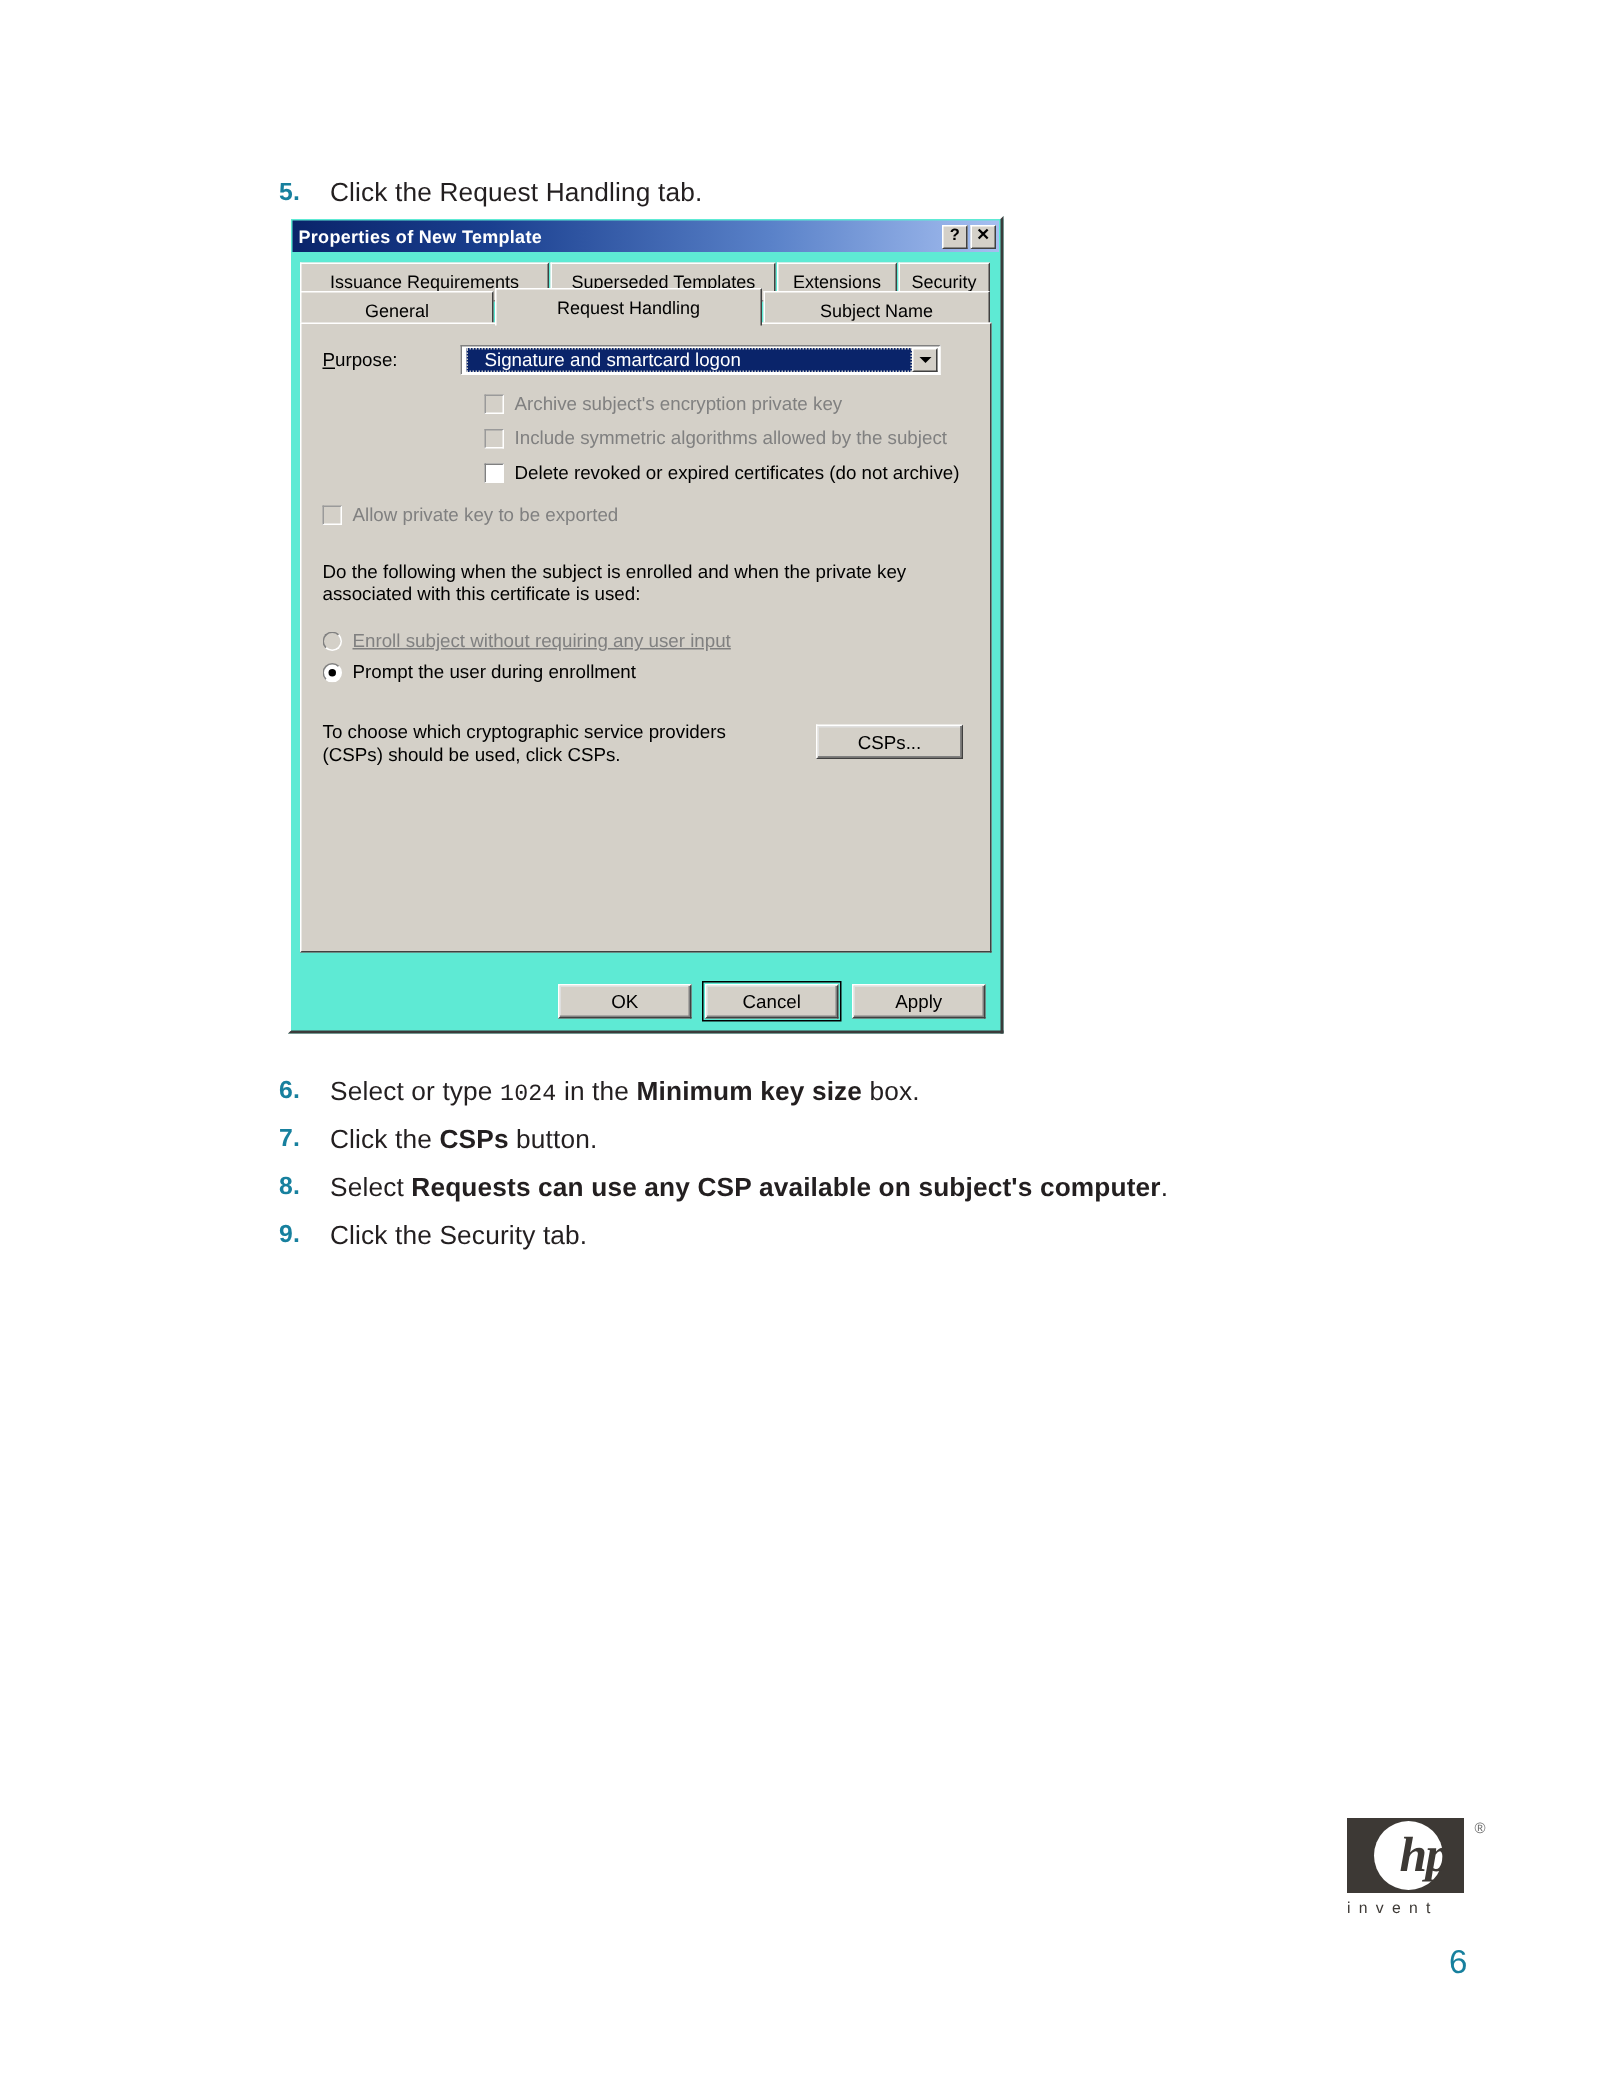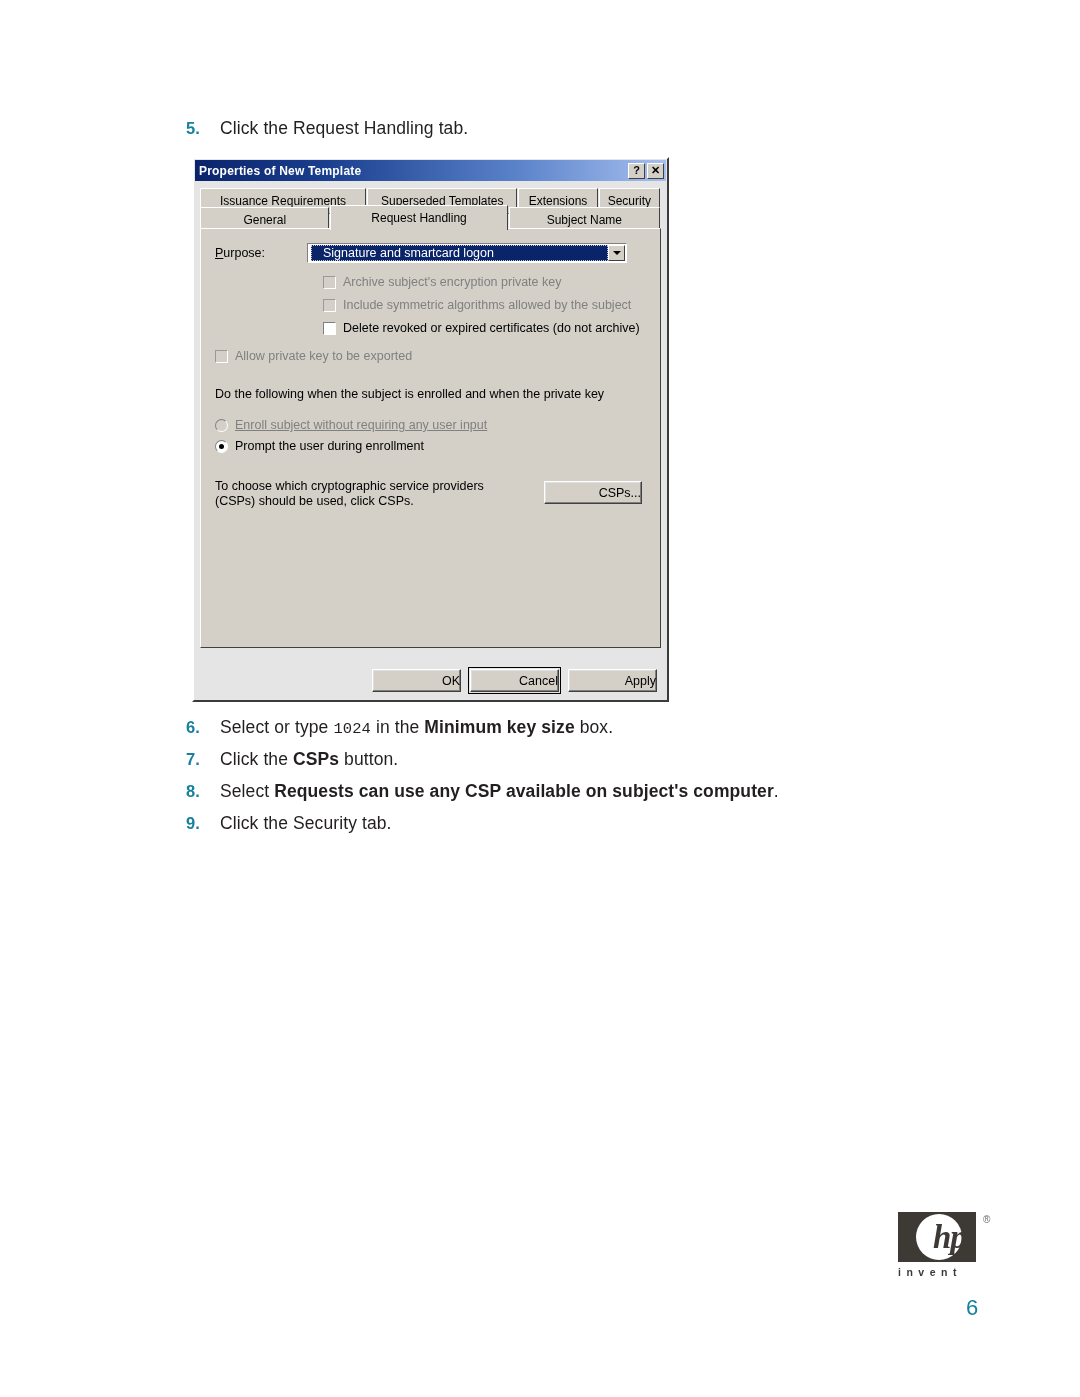--- a/index.html
+++ b/index.html
@@ -29,23 +29,23 @@
     font-size: 16.5px;
     padding-top: 1px;
   }
   .step-text { white-space: nowrap; }
   .step-text b { font-weight: bold; }
   .mono { font-family: "Liberation Mono", monospace; font-size: 15.5px; }
 
   
   .dialog {
     position: absolute;
-    left: 192px; top: 157px;
+    left: 192px; top: 144px;
     width: 477px; height: 545px;
-    background: #e5e5e5;
+    background: #5eead4;
     border-top: 2px solid #ffffff;
     border-left: 2px solid #ffffff;
     border-right: 2px solid #3b3b3b;
     border-bottom: 2px solid #3b3b3b;
     font-size: 11.5px;
     color: #000;
   }
   .titlebar {
     height: 21px;
     margin: 1px 1px 0 1px;
@@ -191,21 +191,21 @@
   .ctl-line { display: flex; align-items: flex-start; margin-bottom: 9px; font-size: 12.5px; }
   .ctl-line .cb, .ctl-line .rb { margin-top: 1px; }
 
   .btn {
     background: #d4d0c8;
     border-top: 1px solid #ffffff;
     border-left: 1px solid #ffffff;
     border-right: 1px solid #404040;
     border-bottom: 1px solid #404040;
     box-shadow: inset -1px -1px 0 #808080, inset 1px 1px 0 #dfdfdf;
-    display: flex; align-items: center; justify-content: flex-end;
+    display: flex; align-items: center; justify-content: center;
     font-size: 12.5px;
     height: 23px;
   }
   .btn.default { outline: 1px solid #000; outline-offset: 1px; }
 
   .btnbar { position: absolute; left: 0; right: 0; bottom: 8px; display: flex; justify-content: flex-end; padding-right: 10px; gap: 9px; }
   .btnbar .btn { width: 89px; }
 
   
   .hp-logo { position: absolute; left: 898px; top: 1212px; }
@@ -228,21 +228,21 @@
     line-height: 42px;
     letter-spacing: -1px;
   }
   .hp-reg {
     position: absolute; left: 85px; top: 2px;
     font-size: 10px; color: #6b6b6b;
   }
   .hp-invent {
     margin-top: 4px;
     font-size: 10.5px; color: #3d3935;
-    letter-spacing: 5.5px; font-weight: bold;
+    letter-spacing: 5.5px; font-weight: normal;
   }
   .page-num {
     position: absolute; left: 966px; top: 1295px;
     color: #17809e; font-size: 22px;
     font-family: "Liberation Sans", sans-serif;
   }
 </style>
 </head>
 <body>
 
@@ -321,20 +321,21 @@
     </div>
 
 
     <div class="ctl-line disabled" style="margin-top:14px;">
       <span class="cb dis"></span>
       <span>Allow private key to be exported</span>
     </div>
 
     <div style="margin-top:24px; font-size:12.5px; line-height:15px;">
       <div>Do the following when the subject is enrolled and when the private key</div>
+      <div>associated with this certificate is used:</div>
     </div>
 
     <div style="margin-top:16px;">
       <div class="ctl-line disabled" style="margin-bottom:7px;text-decoration:underline;">
         <span class="rb dis"></span>
         <span>Enroll subject without requiring any user input</span>
       </div>
       <div class="ctl-line" style="margin-bottom:10px;">
         <span class="rb checked"></span>
         <span>Prompt the user during enrollment</span>

